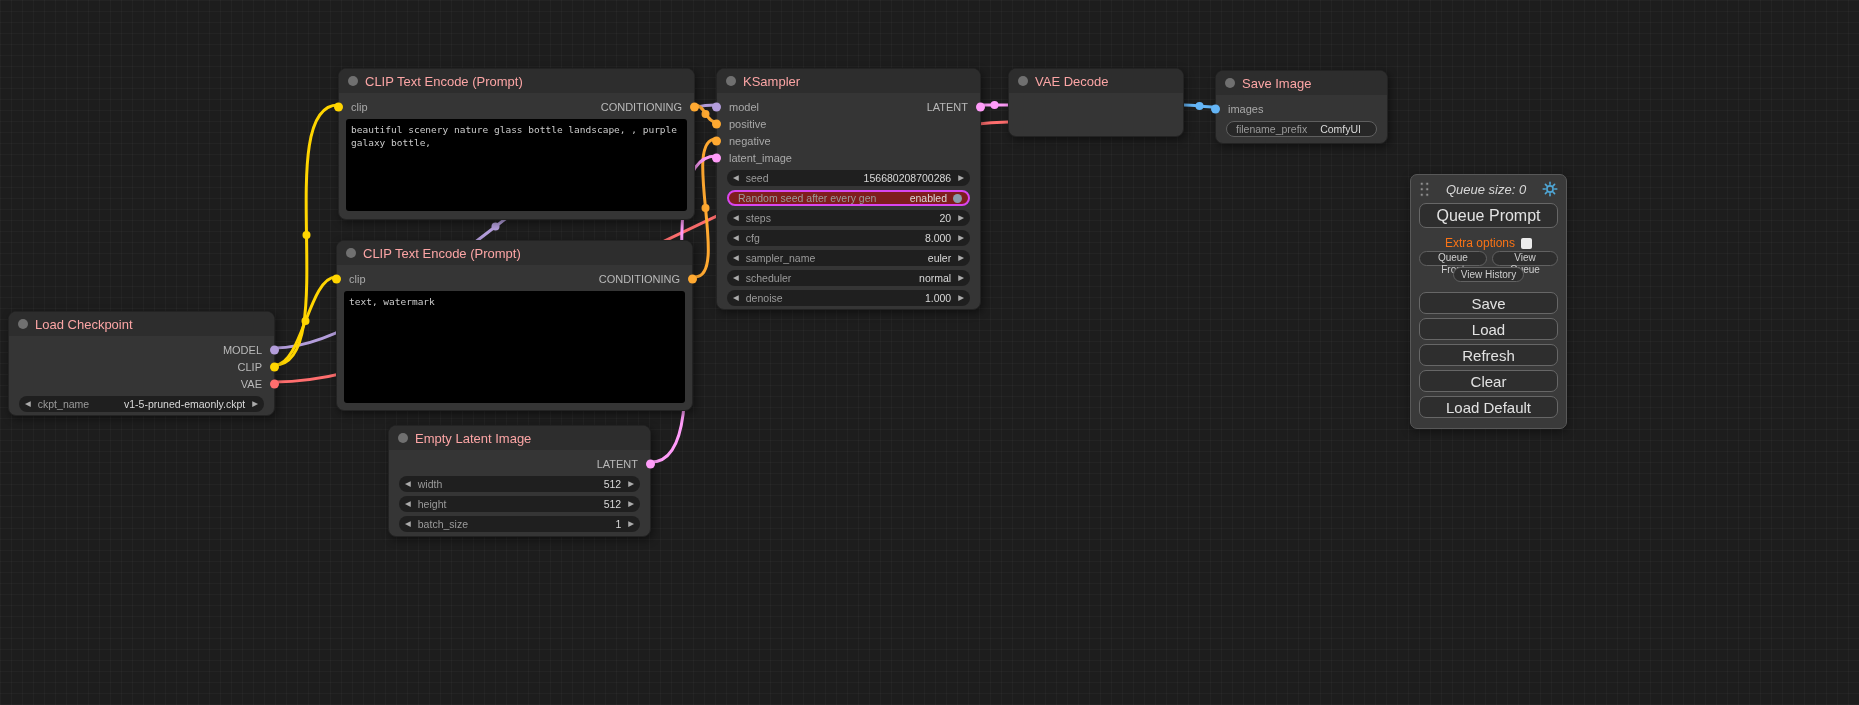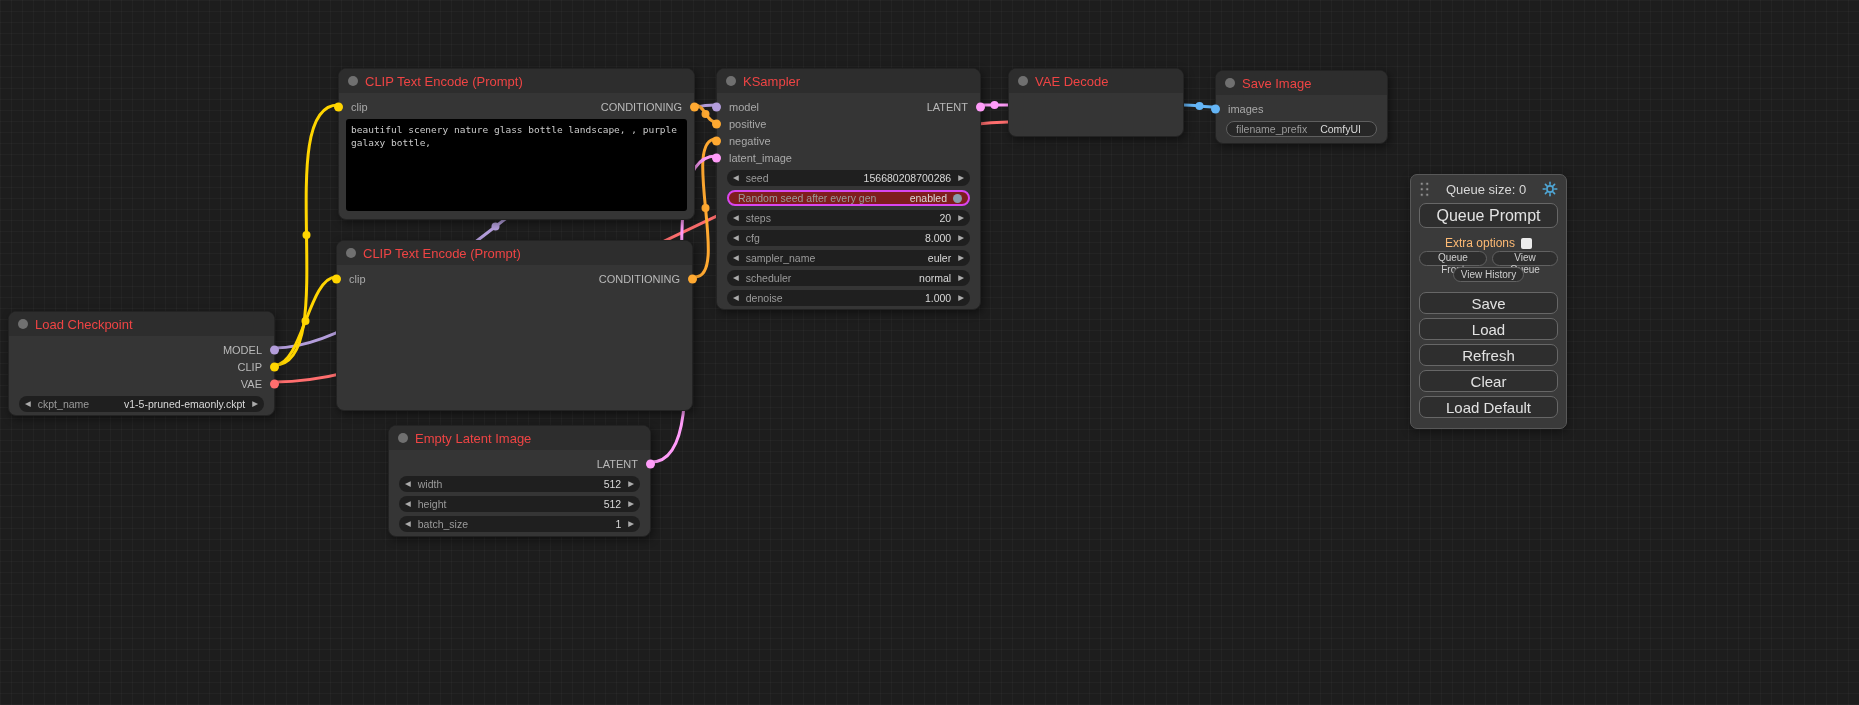--- a/index.html
+++ b/index.html
@@ -22,21 +22,21 @@
   .fill-latent{fill:var(--c-latent);} .fill-image{fill:var(--c-image);}
 
   .node{
     position:absolute;z-index:2;box-sizing:border-box;
     background:#353535;border:1px solid #232323;border-radius:8px;
     box-shadow:2px 3px 8px rgba(0,0,0,0.45);
   }
   .ntitle{height:24px;display:flex;align-items:center;gap:7px;padding:0 9px;
     background:#2d2d2d;border-radius:7px 7px 0 0;}
   .tdot{width:10px;height:10px;border-radius:50%;background:#707070;flex:none;}
-  .ttext{font-size:13px;color:#ef4444;white-space:nowrap;}
+  .ttext{font-size:13px;color:#fca5a5;white-space:nowrap;}
   .rows{padding-top:5px;}
   .srow{position:relative;display:flex;align-items:center;height:17px;padding:0 12px;
     font-size:11px;color:#a9a9a9;}
   .slabel{white-space:nowrap;}
   .slabel.out{margin-left:auto;color:#b9b9b9;}
   .sdot{position:absolute;top:50%;width:9px;height:9px;border-radius:50%;
     transform:translateY(-50%);cursor:crosshair;}
   .sdot.in{left:-5px;} .sdot.out{right:-5px;}
   .sdot.model{background:var(--c-model);} .sdot.clip{background:var(--c-clip);}
   .sdot.vae{background:var(--c-vae);} .sdot.conditioning{background:var(--c-conditioning);}
@@ -57,33 +57,33 @@
   .widget.text .wlabel{margin-left:3px;}
   .widget.text .wvalue{margin-right:9px;}
 
   .prompt{margin:4px 7px 0;background:#000000;border-radius:3px;padding:4px 5px;
     font-family:"DejaVu Sans Mono",monospace;font-size:9.5px;line-height:1.4;
     color:#cbcbcb;white-space:pre-wrap;overflow:hidden;box-sizing:border-box;cursor:text;}
 
   .menu{position:absolute;left:1410px;top:174px;width:157px;z-index:3;
     background:#3a3a3a;border:1px solid #585858;border-radius:7px;
     padding:5px 8px 10px;box-sizing:border-box;box-shadow:0 3px 10px rgba(0,0,0,0.4);}
-  .menu-head{display:flex;align-items:center;height:18px;color:#d8d8d8;font-size:13px;}
+  .menu-head{display:flex;align-items:center;height:18px;color:#d8d8d8;font-size:13px;font-style:italic;}
   .drag{width:11px;height:16px;flex:none;cursor:grab;
     background-image:radial-gradient(circle,#909090 1.1px,transparent 1.5px);
     background-size:5.5px 5.5px;}
   .qsize{flex:1;text-align:center;}
   .gear{width:16px;height:16px;flex:none;cursor:pointer;}
   .mbtn{display:block;width:100%;height:22px;margin-top:4px;background:#2e2e2e;
     border:1px solid #676767;border-radius:7px;color:#e2e2e2;font-size:15px;
     font-family:inherit;cursor:pointer;line-height:1;padding:0;}
   .mbtn.big{height:25px;font-size:16px;margin-top:5px;}
   .mbtn.gap{margin-top:10px;}
   .extra{display:flex;align-items:center;justify-content:center;gap:6px;margin-top:8px;
-    font-size:12px;color:#fdba74;}
+    font-size:12px;color:#f97316;}
   .chk{width:11px;height:11px;background:#ececec;border-radius:2px;flex:none;cursor:pointer;}
   .btnrow{display:flex;justify-content:center;gap:5px;margin-top:1px;}
   .sbtn{background:#2e2e2e;border:1px solid #616161;border-radius:9px;color:#cfcfcf;
     font-size:10px;font-family:inherit;height:15px;line-height:12px;padding:0 7px;cursor:pointer;}
 </style>
 </head>
 <body>
 
 <div class="canvas">
 
@@ -158,20 +158,21 @@
       <span class="tdot"></span>
       <span class="ttext">CLIP Text Encode (Prompt)</span>
     </div>
     <div class="rows">
       <div class="srow">
         <span class="sdot in clip"></span>
         <span class="slabel in">clip</span>
         <span class="slabel out">CONDITIONING</span>
         <span class="sdot out conditioning"></span>
       </div>
+      <div class="prompt" style="height:112px">text, watermark</div>
     </div>
   </div>
 
   <div class="node" style="left:388px;top:425px;width:263px;height:112px">
     <div class="ntitle">
       <span class="tdot"></span>
       <span class="ttext">Empty Latent Image</span>
     </div>
     <div class="rows">
       <div class="srow">

